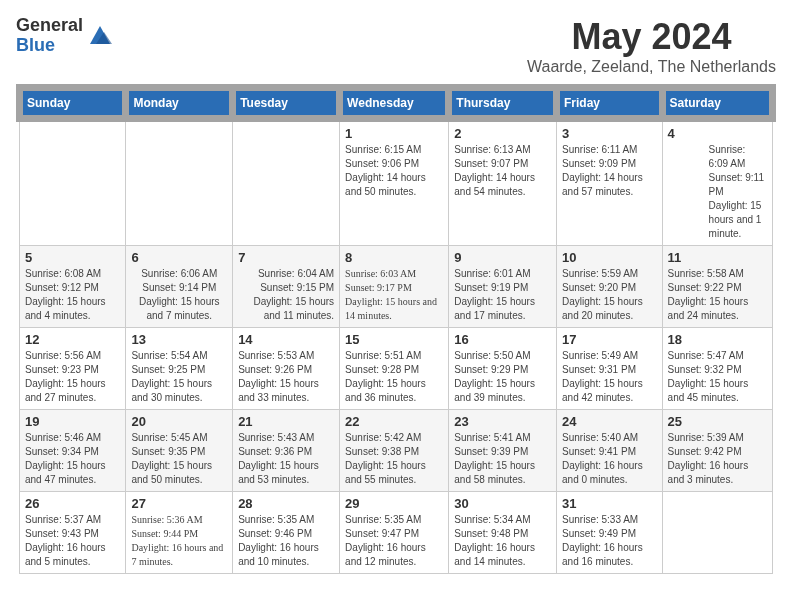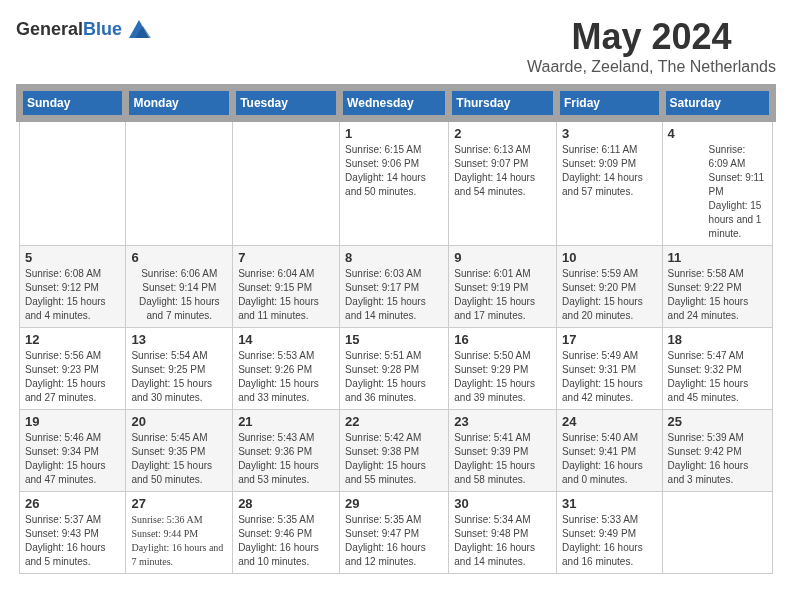--- a/index.html
+++ b/index.html
@@ -15,20 +15,21 @@
       justify-content: space-between;
       align-items: flex-start;
       margin-bottom: 8px;
     }
     .logo {
       display: flex;
       align-items: center;
     }
     .logo-text {
       display: flex;
+      flex-direction: column;
       line-height: 1.1;
       justify-content: center;
     }
     .title-block {
       text-align: center;
     }
     .month-title {
       font-size: 36px;
       font-weight: bold;
       color: #333;
@@ -146,27 +147,27 @@
 Daylight: 15 hours and 4 minutes.</div>
         </td>
         <td>
           <div class="day-number">6</div>
           <div class="day-info" style="white-space: pre-line; text-align: center;">Sunrise: 6:06 AM
 Sunset: 9:14 PM
 Daylight: 15 hours and 7 minutes.</div>
         </td>
         <td>
           <div class="day-number">7</div>
-          <div class="day-info" style="white-space: pre-line;">Sunrise: 6:04 AM
+          <div class="day-info" style="white-space: pre-line; text-align: right;">Sunrise: 6:04 AM
 Sunset: 9:15 PM
 Daylight: 15 hours and 11 minutes.</div>
         </td>
         <td>
           <div class="day-number">8</div>
-          <div class="day-info" style="white-space: pre-line;">Sunrise: 6:03 AM
+          <div class="day-info" style="white-space: pre-line; font-family: Liberation Serif, serif;">Sunrise: 6:03 AM
 Sunset: 9:17 PM
 Daylight: 15 hours and 14 minutes.</div>
         </td>
         <td>
           <div class="day-number">9</div>
           <div class="day-info" style="white-space: pre-line;">Sunrise: 6:01 AM
 Sunset: 9:19 PM
 Daylight: 15 hours and 17 minutes.</div>
         </td>
         <td>

